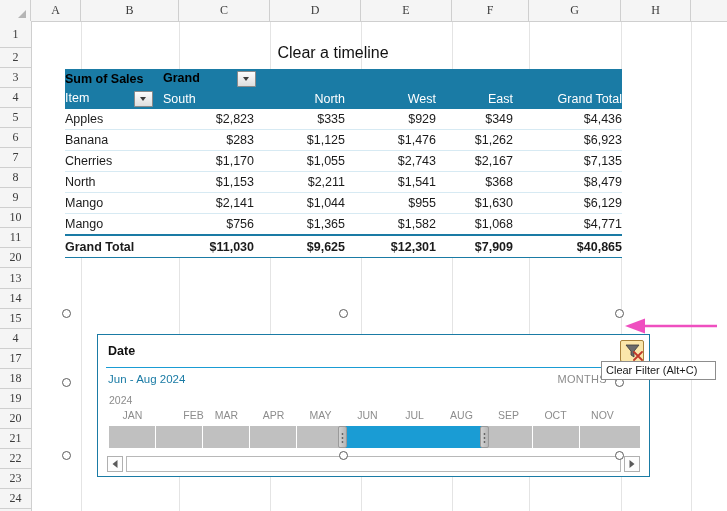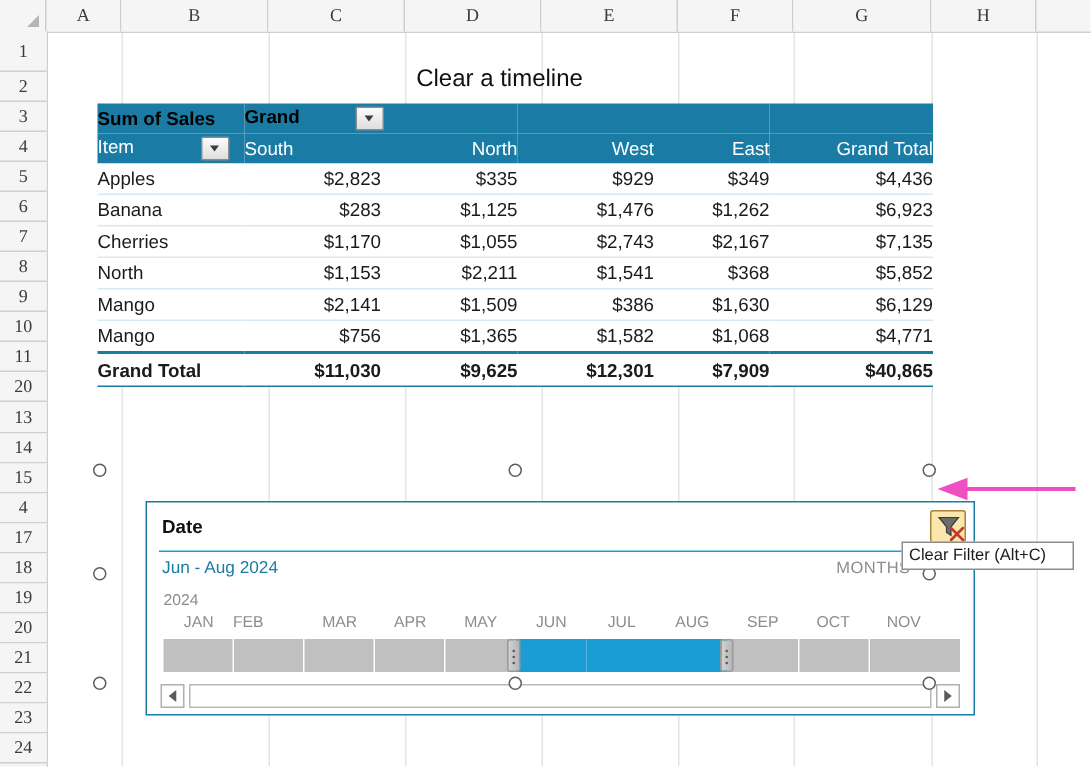--- a/index.html
+++ b/index.html
@@ -246,27 +246,27 @@
           <td class="cell-r">$2,743</td>
           <td class="cell-r">$2,167</td>
           <td class="cell-r">$7,135</td>
         </tr>
         <tr class="body-row">
           <td class="cell-l">North</td>
           <td class="cell-r">$1,153</td>
           <td class="cell-r">$2,211</td>
           <td class="cell-r">$1,541</td>
           <td class="cell-r">$368</td>
-          <td class="cell-r">$5,852</td>
+          <td class="cell-r">$8,479</td>
         </tr>
         <tr class="body-row">
           <td class="cell-l">Mango</td>
           <td class="cell-r">$2,141</td>
-          <td class="cell-r">$1,509</td>
-          <td class="cell-r">$386</td>
+          <td class="cell-r">$1,044</td>
+          <td class="cell-r">$955</td>
           <td class="cell-r">$1,630</td>
           <td class="cell-r">$6,129</td>
         </tr>
         <tr class="body-row">
           <td class="cell-l">Mango</td>
           <td class="cell-r">$756</td>
           <td class="cell-r">$1,365</td>
           <td class="cell-r">$1,582</td>
           <td class="cell-r">$1,068</td>
           <td class="cell-r">$4,771</td>
@@ -299,21 +299,21 @@
         </svg>
         <svg class="cf-x" width="11" height="11" viewBox="0 0 11 11" style="left:12px;top:10px;position:absolute">
           <path d="M1 1 L9 9 M9 1 L1 9" stroke="#c0392b" stroke-width="1.8" stroke-linecap="round"></path>
         </svg>
       </div>
 
       <div class="year-label">2024</div>
 
       <div class="months-row">
         <span class="month-name" style="left:0px;width:47px">JAN</span>
-        <span class="month-name" style="left:33px;width:47px">FEB</span>
+        <span class="month-name" style="left:61px;width:47px">FEB</span>
         <span class="month-name" style="left:94px;width:47px">MAR</span>
         <span class="month-name" style="left:141px;width:47px">APR</span>
         <span class="month-name" style="left:188px;width:47px">MAY</span>
         <span class="month-name" style="left:235px;width:47px">JUN</span>
         <span class="month-name" style="left:282px;width:47px">JUL</span>
         <span class="month-name" style="left:329px;width:47px">AUG</span>
         <span class="month-name" style="left:376px;width:47px">SEP</span>
         <span class="month-name" style="left:423px;width:47px">OCT</span>
         <span class="month-name" style="left:470px;width:47px">NOV</span>
       </div>

